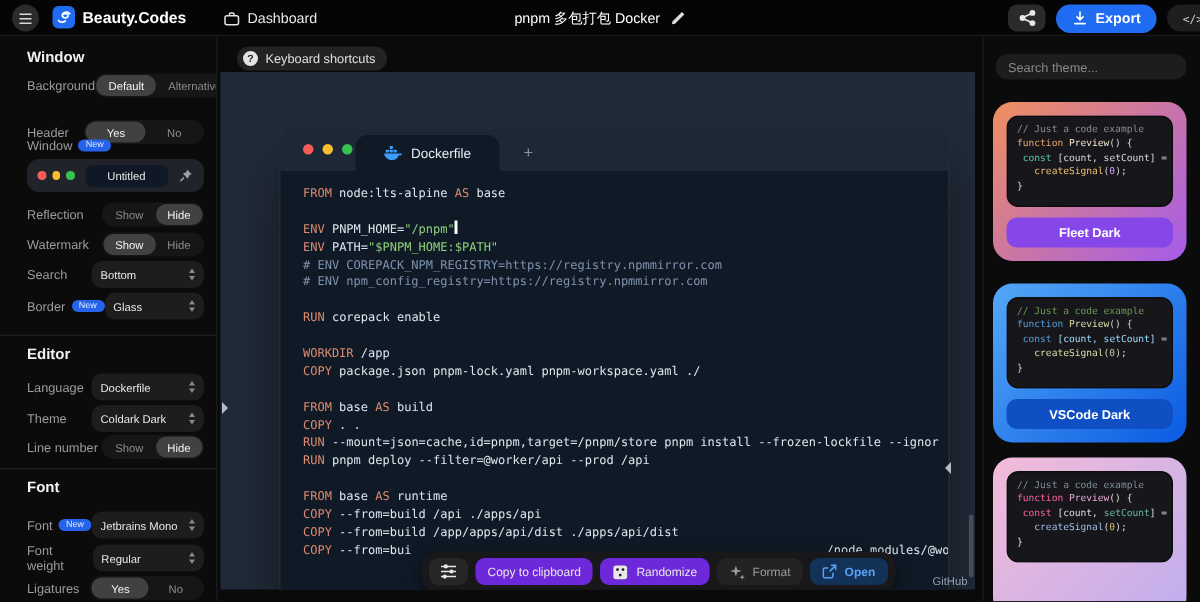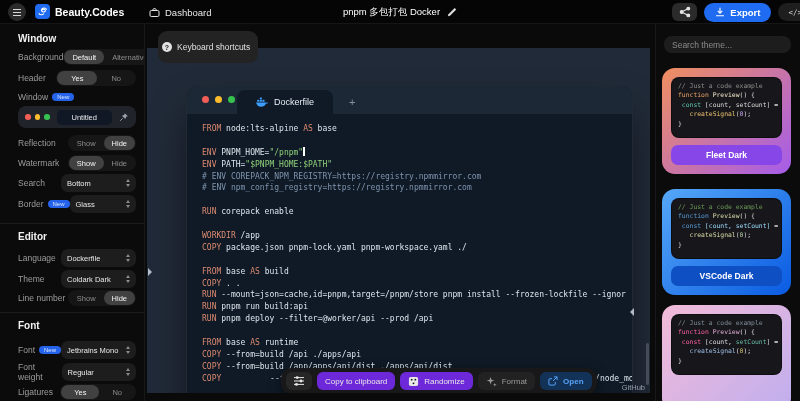--- a/index.html
+++ b/index.html
@@ -59,21 +59,21 @@
   .win-ctl .dots { display:flex; gap:4px; margin-right:7px; }
   .dot { width:5.5px; height:5.5px; border-radius:50%; }
   .dot.r { background:#f25d58; } .dot.y { background:#fbbd2e; } .dot.g { background:#36c24e; }
   .win-ctl .name-box { flex:1; height:15px; background:#101826; border-radius:5px;
                        display:flex; align-items:center; justify-content:center; }
   .win-ctl .name-box span { font-size:7.5px; color:#e8e8e8; }
   .win-ctl .pin { margin-left:7px; display:flex; }
 
   
   .canvas { position:absolute; left:145px; top:24px; width:510px; height:377px; background:#0a0a0a; }
-  .kb-pill { position:absolute; left:13px; top:7px; height:32px; background:#232323;
+  .kb-pill { position:absolute; left:13px; top:7px; height:16px; background:#232323;
              border-radius:9px; display:flex; align-items:center; gap:5px; padding:0 8px 0 4px; z-index:30; }
   .kb-pill .q { width:10px; height:10px; border-radius:50%; background:#e3e3e3; color:#1c1c1c;
                 font-size:7px; font-weight:bold; display:flex; align-items:center; justify-content:center; }
   .kb-pill span.t { font-size:8.5px; color:#e0e0e0; }
   .art { position:absolute; left:2px; top:24px; width:503px; height:345px;
          background:#212a38; overflow:hidden; }
   .panel-handle-l { position:absolute; left:1px; top:220px; width:0; height:0;
                     border-top:4px solid transparent; border-bottom:4px solid transparent;
                     border-left:4px solid #cfd6e0; opacity:.85; z-index:5; }
   .codewin { position:absolute; left:39px; top:37px; width:447px; height:380px;
@@ -188,21 +188,21 @@
     <span class="sec-title" style="top:9px">Window</span>
 
     <div class="row" style="top:25px;height:16px">
       <span class="lab">Background</span>
       <div class="ctl seg">
         <span class="on">Default</span>
         <span>Alternative</span>
       </div>
     </div>
 
-    <div class="row" style="top:46px;height:16px">
+    <div class="row" style="top:56px;height:16px">
       <span class="lab">Header</span>
       <div class="ctl seg">
         <span class="on" style="padding:2.5px 14px">Yes</span>
         <span style="padding:2.5px 14px">No</span>
       </div>
     </div>
 
     <div class="row" style="top:67px;height:12px">
       <span class="lab">
           <span>Window</span>
@@ -376,27 +376,26 @@
             <div class="cl"><span style="color: rgb(127, 147, 173);"># ENV npm_config_registry=https://registry.npmmirror.com</span></div>
             <div class="cl">&nbsp;</div>
             <div class="cl"><span style="color: rgb(221, 138, 112);">RUN</span><span style="color: rgb(221, 229, 238);"> corepack enable</span></div>
             <div class="cl">&nbsp;</div>
             <div class="cl"><span style="color: rgb(221, 138, 112);">WORKDIR</span><span style="color: rgb(221, 229, 238);"> /app</span></div>
             <div class="cl"><span style="color: rgb(221, 138, 112);">COPY</span><span style="color: rgb(221, 229, 238);"> package.json pnpm-lock.yaml pnpm-workspace.yaml ./</span></div>
             <div class="cl">&nbsp;</div>
             <div class="cl"><span style="color: rgb(221, 138, 112);">FROM</span><span style="color: rgb(221, 229, 238);"> base </span><span style="color: rgb(221, 138, 112);">AS</span><span style="color: rgb(221, 229, 238);"> build</span></div>
             <div class="cl"><span style="color: rgb(221, 138, 112);">COPY</span><span style="color: rgb(221, 229, 238);"> . .</span></div>
             <div class="cl"><span style="color: rgb(221, 138, 112);">RUN</span><span style="color: rgb(221, 229, 238);"> --mount=json=cache,id=pnpm,target=/pnpm/store pnpm install --frozen-lockfile --ignor</span></div>
-            <div class="cl"><span style="color: rgb(221, 138, 112);">RUN</span><span style="color: rgb(221, 229, 238);"> pnpm run build:api</span></div>
             <div class="cl"><span style="color: rgb(221, 138, 112);">RUN</span><span style="color: rgb(221, 229, 238);"> pnpm deploy --filter=@worker/api --prod /api</span></div>
             <div class="cl">&nbsp;</div>
             <div class="cl"><span style="color: rgb(221, 138, 112);">FROM</span><span style="color: rgb(221, 229, 238);"> base </span><span style="color: rgb(221, 138, 112);">AS</span><span style="color: rgb(221, 229, 238);"> runtime</span></div>
             <div class="cl"><span style="color: rgb(221, 138, 112);">COPY</span><span style="color: rgb(221, 229, 238);"> --from=build /api ./apps/api</span></div>
             <div class="cl"><span style="color: rgb(221, 138, 112);">COPY</span><span style="color: rgb(221, 229, 238);"> --from=build /app/apps/api/dist ./apps/api/dist</span></div>
-            <div class="cl"><span style="color: rgb(221, 138, 112);">COPY</span><span style="color: rgb(221, 229, 238); margin-left: 44px;"> --from=bui</span><span style="display: inline-block; width: 272px;"></span><span style="color: rgb(221, 229, 238);">./node_modules/@worker/</span></div>
+            <div class="cl"><span style="color: rgb(221, 138, 112);">COPY</span><span style="color: rgb(221, 229, 238);"> --from=bui</span><span style="display: inline-block; width: 272px;"></span><span style="color: rgb(221, 229, 238);">./node_modules/@worker/</span></div>
           </div>
         <span class="win-resize"></span>
       </div>
 
       <div class="float-bar">
         <div class="fb-btn icon-only">
           <svg width="12" height="12" viewBox="0 0 12 12">
               <g stroke="#e8e8e8" stroke-width="1">
                 <line x1="1" y1="2.6" x2="11" y2="2.6"></line>
                 <line x1="1" y1="6" x2="11" y2="6"></line>

